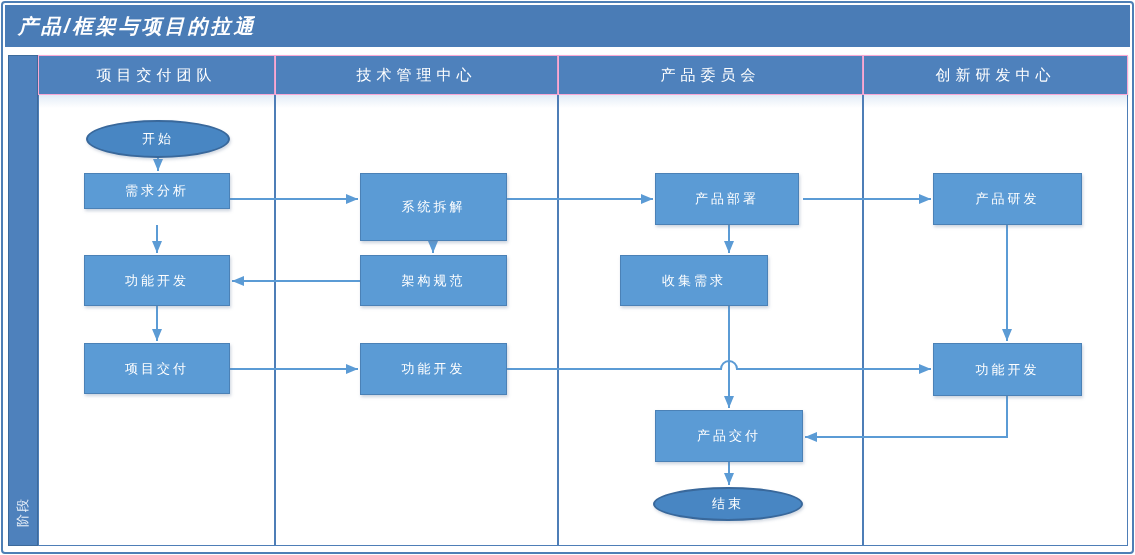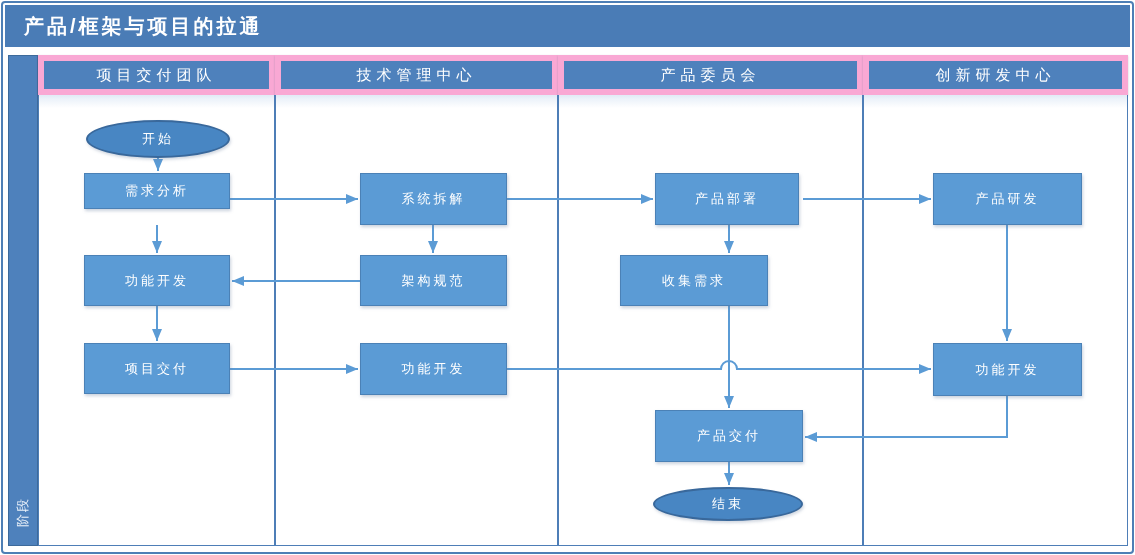--- a/index.html
+++ b/index.html
@@ -8,38 +8,38 @@
     position:relative;width:1135px;height:555px;background:#fff;overflow:hidden;
   }
   .outer-frame{
     position:absolute;left:1px;top:1px;width:1129px;height:549px;
     border:2px solid var(--frame-border,#4e7fb5);border-radius:4px;pointer-events:none;
   }
   .title-bar{
     position:absolute;left:5px;top:5px;width:1125px;height:42px;
     background:var(--title-bar,#4a7cb6);
     color:#fff;font-size:20px;font-weight:bold;letter-spacing:3px;
-    display:flex;align-items:center;padding-left:19px;box-sizing:border-box;
+    display:flex;align-items:center;padding-left:13px;box-sizing:border-box;font-style:italic;
   }
   .phase-strip{
     position:absolute;left:8px;top:55px;width:30px;height:491px;
     background:var(--lane-header,#4e81bc);border:1px solid #3d6a9b;box-sizing:border-box;
   }
   .phase-label{
     position:absolute;left:50%;bottom:24px;
     transform:translateX(-50%) rotate(-90deg);transform-origin:center;
     color:#eaf1f9;font-size:13px;letter-spacing:2px;white-space:nowrap;
   }
   .lane-frame{
     position:absolute;left:38px;top:55px;width:1090px;height:491px;
     border:1px solid #4e7eb7;box-sizing:border-box;pointer-events:none;
   }
   .lane-header{
     position:absolute;top:55px;height:40px;
-    background:var(--lane-header,#4e81bc);border:6px solid #f9a8d4;box-sizing:border-box;
+    background:var(--lane-header,#4e81bc);border:1px solid #f9a8d4;box-sizing:border-box;
     color:#fff;font-size:15px;letter-spacing:5px;
     display:flex;align-items:center;justify-content:center;
     box-shadow:0 1px 2px rgba(90,110,140,.35);
   }
   .lane-tint{
     position:absolute;left:39px;top:95px;width:1088px;height:13px;
     background:linear-gradient(#e3ecf7,rgba(255,255,255,0));pointer-events:none;
   }
   .lane-divider{
     position:absolute;top:95px;height:451px;width:2px;
@@ -111,21 +111,21 @@
     <path class="edge" marker-end="url(#arrowhead)" d="M1007,225 L1007,341"></path>
     <path class="edge" marker-end="url(#arrowhead)" d="M1007,396 L1007,437 L805,437"></path>
     <path class="edge" marker-end="url(#arrowhead)" d="M729,462 L729,485"></path>
   </svg>
 
   <div class="node terminator" style="left:86px;top:120px;width:144px;height:38px;">开始</div>
   <div class="node process" style="left:84px;top:173px;width:146px;height:36px;">需求分析</div>
   <div class="node process" style="left:84px;top:255px;width:146px;height:51px;">功能开发</div>
   <div class="node process" style="left:84px;top:343px;width:146px;height:51px;">项目交付</div>
 
-  <div class="node process" style="left:360px;top:173px;width:147px;height:52px;">系统拆解</div>
+  <div class="node process" style="left:360px;top:173px;width:147px;height:68px;">系统拆解</div>
   <div class="node process" style="left:360px;top:255px;width:147px;height:51px;">架构规范</div>
   <div class="node process" style="left:360px;top:343px;width:147px;height:52px;">功能开发</div>
 
   <div class="node process" style="left:655px;top:173px;width:144px;height:52px;">产品部署</div>
   <div class="node process" style="left:620px;top:255px;width:148px;height:51px;">收集需求</div>
   <div class="node process" style="left:655px;top:410px;width:148px;height:52px;">产品交付</div>
   <div class="node terminator" style="left:653px;top:487px;width:150px;height:34px;">结束</div>
 
   <div class="node process" style="left:933px;top:173px;width:149px;height:52px;">产品研发</div>
   <div class="node process" style="left:933px;top:343px;width:149px;height:53px;">功能开发</div>

